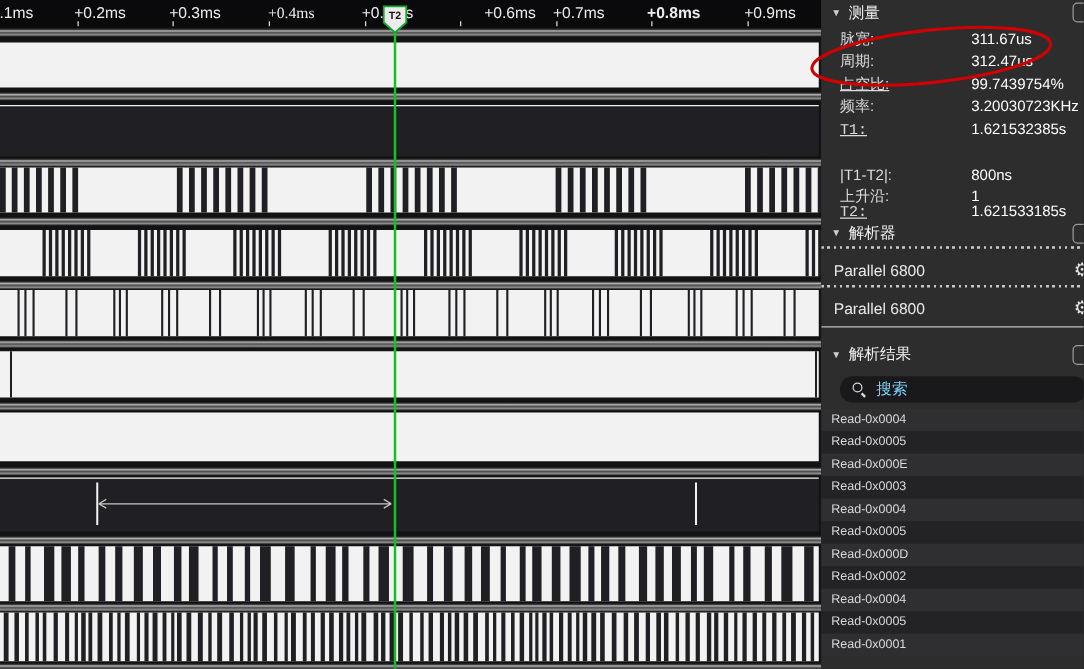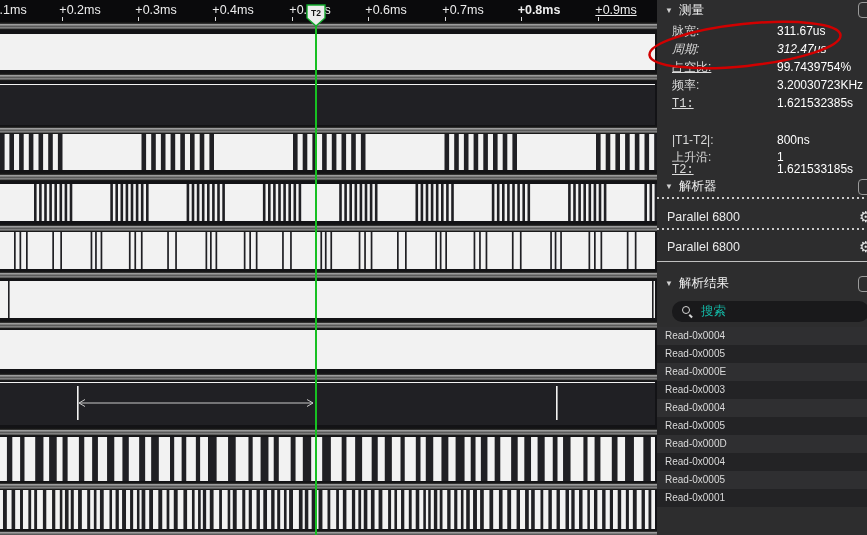--- a/index.html
+++ b/index.html
@@ -28,21 +28,21 @@
   .dotted{position:absolute;left:0;right:0;height:2px;
           background-image:repeating-linear-gradient(90deg,#c9c9c9 0 2px,transparent 2px 5px);}
   .solid-sep{position:absolute;left:0;right:0;height:1px;background:#c0c0c0;}
   .dec-item{position:absolute;left:10px;height:18px;line-height:18px;font-size:12.5px;color:#eaeaea;white-space:nowrap;}
   .gear{position:absolute;right:-8px;width:16px;color:#e6e6e6;font-size:15px;line-height:16px;}
   .searchbox{position:absolute;left:15px;top:301px;width:187px;height:21px;border-radius:10px;
              background:#19191b;display:flex;align-items:center;padding-left:10px;gap:8px;}
   .magwrap{position:relative;width:11px;height:11px;flex:0 0 auto;}
   .magwrap .lens{position:absolute;left:0;top:0;width:6px;height:6px;border:1.6px solid #d6d6d6;border-radius:50%;}
   .magwrap .tail{position:absolute;left:7.5px;top:7.5px;width:4px;height:1.7px;background:#d6d6d6;transform:rotate(45deg);transform-origin:0 0;}
-  .ph{color:#14b8a6;font-size:12.5px;}
+  .ph{color:#7dd3fc;font-size:12.5px;}
   #result-list{position:absolute;left:0;top:327px;width:210px;}
   .ritem{height:18px;line-height:18px;padding-left:8px;font-size:10px;color:#dadada;white-space:nowrap;}
   .ritem:nth-child(odd){background:#2f2f31;}
   .ritem:nth-child(even){background:#232325;}
 </style>
 </head>
 <body>
 
 <div id="waveview">
   <svg id="wavesvg" width="657" height="535">
@@ -367,45 +367,45 @@
       <rect x="641.5510191489011" y="490" width="3.3776297989534214" height="39" fill="#202024"></rect>
       <rect x="648.515862022643" y="490" width="2.795344051788561" height="39" fill="#202024"></rect>
       <path d="M79 403 H313 M79 403 l6 -3.5 M79 403 l6 3.5 M313 403 l-6 -3.5 M313 403 l-6 3.5" stroke="#c8c8c8" fill="none" stroke-width="1"></path>
     </svg>
   <div id="ruler">
       <span class="rlabel" style="left: 6px;">+0.1ms</span>
       <span class="rlabel" style="left: 80px;">+0.2ms</span>
       <span class="rtick" style="left: 62px;"></span>
       <span class="rlabel" style="left: 156px; text-align: center;">+0.3ms</span>
       <span class="rtick" style="left: 138px;"></span>
-      <span class="rlabel" style="left: 233px;">+0.4ms</span>
+      <span class="rlabel" style="left: 233px; font-family: Liberation Serif, serif;">+0.4ms</span>
       <span class="rtick" style="left: 215px;"></span>
       <span class="rlabel" style="left: 310px;">+0.5ms</span>
       <span class="rtick" style="left: 292px;"></span>
-      <span class="rlabel" style="left: 386px;">+0.6ms</span>
+      <span class="rlabel" style="left: 408px;">+0.6ms</span>
       <span class="rtick" style="left: 368px;"></span>
       <span class="rlabel" style="left: 463px;">+0.7ms</span>
       <span class="rtick" style="left: 445px;"></span>
       <span class="rlabel" style="left: 539px; font-weight: bold;">+0.8ms</span>
       <span class="rtick" style="left: 521px;"></span>
-      <span class="rlabel" style="left: 616px; text-decoration: underline;">+0.9ms</span>
+      <span class="rlabel" style="left: 616px;">+0.9ms</span>
       <span class="rtick" style="left: 598px;"></span>
     </div>
 </div>
 
 <div id="panel">
 
   <div class="sec-h" style="top:1px;">
     <span class="tri">▼</span>
     <span>测量</span>
   </div>
   <div class="stubbtn" style="top:2px;"></div>
   <div id="measure-rows">
       <div class="mrow" style="top: 22px;"><span>脉宽:</span><span class="mval">311.67us</span></div>
-      <div class="mrow" style="top: 40px; font-style: italic;"><span>周期:</span><span class="mval">312.47us</span></div>
+      <div class="mrow" style="top: 40px;"><span>周期:</span><span class="mval">312.47us</span></div>
       <div class="mrow" style="top: 58px; text-decoration: underline;"><span>占空比:</span><span class="mval">99.7439754%</span></div>
       <div class="mrow" style="top: 76px;"><span>频率:</span><span class="mval">3.20030723KHz</span></div>
       <div class="mrow" style="top: 94px;"><span class="mlink">T1:</span><span class="mval">1.621532385s</span></div>
       <div class="mrow" style="top: 112px; margin-top: 48px;"><span class="mlink">T2:</span><span class="mval">1.621533185s</span></div>
       <div class="mrow" style="top: 131px;"><span>|T1-T2|:</span><span class="mval">800ns</span></div>
       <div class="mrow" style="top: 148px;"><span>上升沿:</span><span class="mval">1</span></div>
     </div>
 
   <div class="sec-h" style="top:177px;">
     <span class="tri">▼</span>
@@ -437,20 +437,21 @@
   </div>
 
   <div id="result-list">
       <div class="ritem">Read-0x0004</div>
       <div class="ritem">Read-0x0005</div>
       <div class="ritem">Read-0x000E</div>
       <div class="ritem">Read-0x0003</div>
       <div class="ritem">Read-0x0004</div>
       <div class="ritem">Read-0x0005</div>
       <div class="ritem">Read-0x000D</div>
+      <div class="ritem">Read-0x0002</div>
       <div class="ritem">Read-0x0004</div>
       <div class="ritem">Read-0x0005</div>
       <div class="ritem">Read-0x0001</div>
     </div>
 </div>
 
 <svg id="overlay" width="867" height="535">
     <line x1="316" x2="316" y1="20" y2="535" stroke="#17c022" stroke-width="2"></line>
     <polygon points="307,5 325,5 325,18 316,26 307,18" fill="#ececec" stroke="#12a82c" stroke-width="1.4"></polygon>
     <text x="316" y="15.5" text-anchor="middle" font-size="8.5" font-weight="bold" fill="#141414" font-family="&quot;Liberation Sans&quot;,sans-serif">T2</text>

